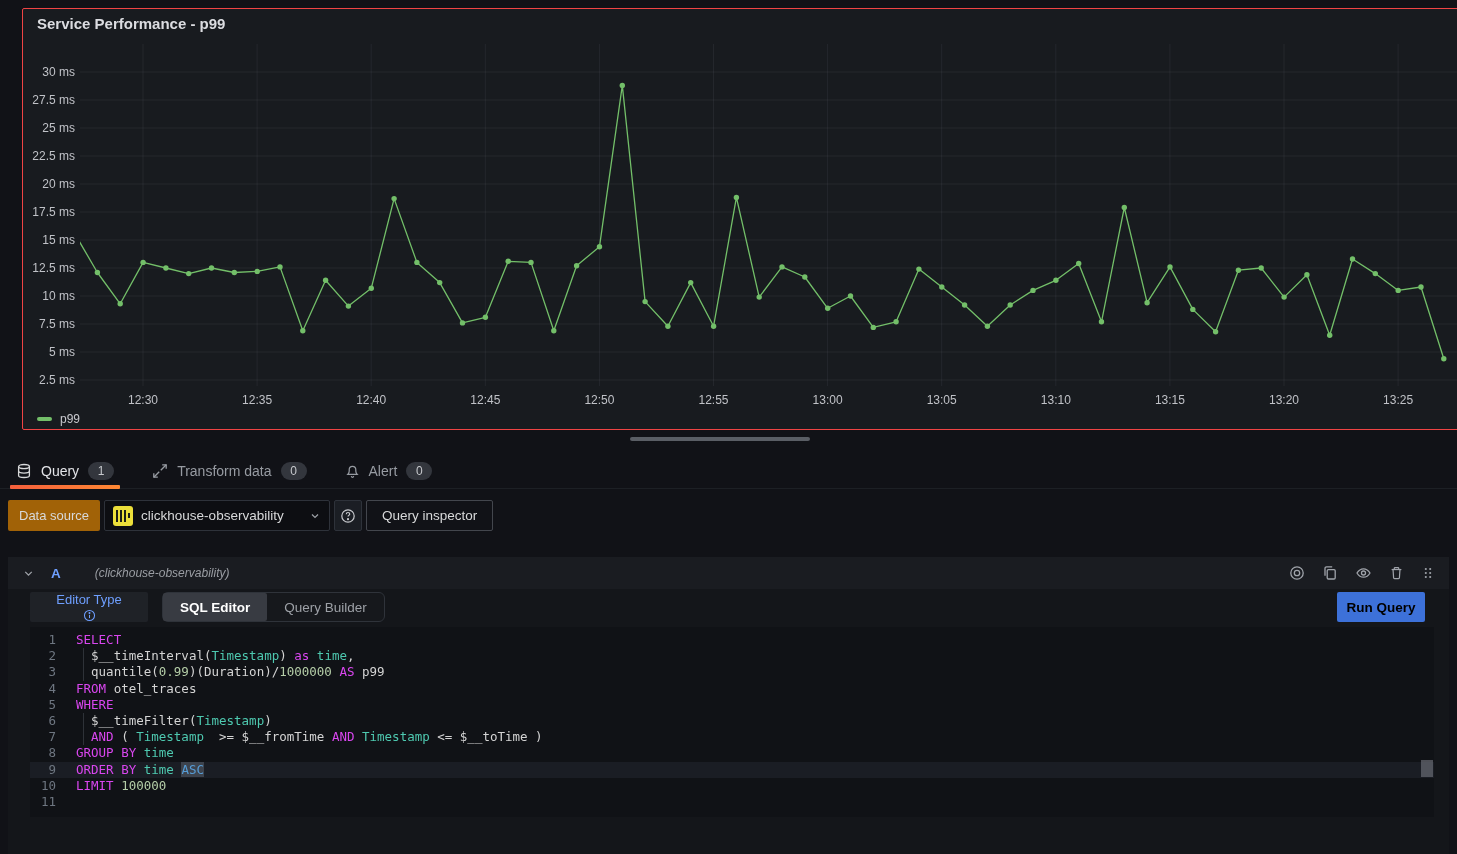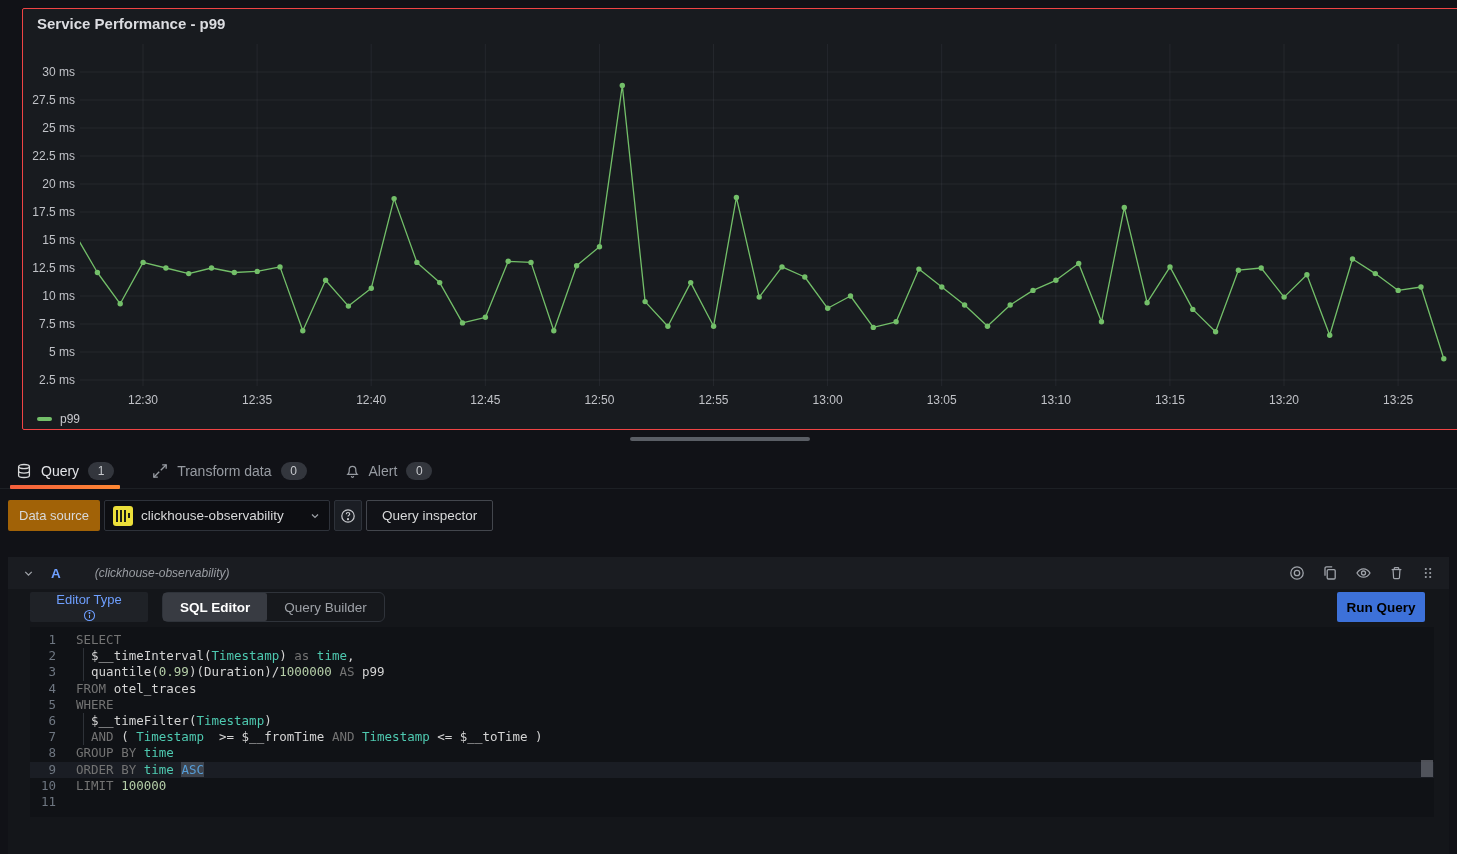--- a/index.html
+++ b/index.html
@@ -82,21 +82,21 @@
   .row2 .chip { height:28px; }
 
   
   .sql-editor { position:relative; margin-top:5px; width:1404px; height:190px; background:#101216;
                 font-family:"DejaVu Sans Mono", monospace; font-size:12.5px; padding-top:5px; overflow:hidden; }
   .code-line { display:flex; height:16.2px; line-height:16.2px; white-space:pre; }
   .code-line.current { background:#1a1d24; }
   .ln { width:26px; text-align:right; color:#6e7681; flex:none; margin-right:20px; }
   .code { position:relative; }
   .indent-guide { position:absolute; left:7px; top:0; bottom:0; border-left:1px solid #2e3238; }
-  .tk-p { color:#d4d4d4; } .tk-k { color:#737373; } .tk-t { color:#4ec9b0; }
+  .tk-p { color:#d4d4d4; } .tk-k { color:#d946ef; } .tk-t { color:#4ec9b0; }
   .tk-n { color:#b5cea8; } .tk-ks { color:#569cd6; background:#3d434d; }
   .v-scroll-thumb { position:absolute; right:1px; top:133px; width:12px; height:17px; background:#63666d; opacity:.75; }
 </style>
 </head>
 <body>
 
 <div class="panel">
   <div class="panel-title">Service Performance - p99</div>
   <svg id="chart" class="chart-svg" viewBox="0 0 1439 420" xmlns="http://www.w3.org/2000/svg">
       <defs>

